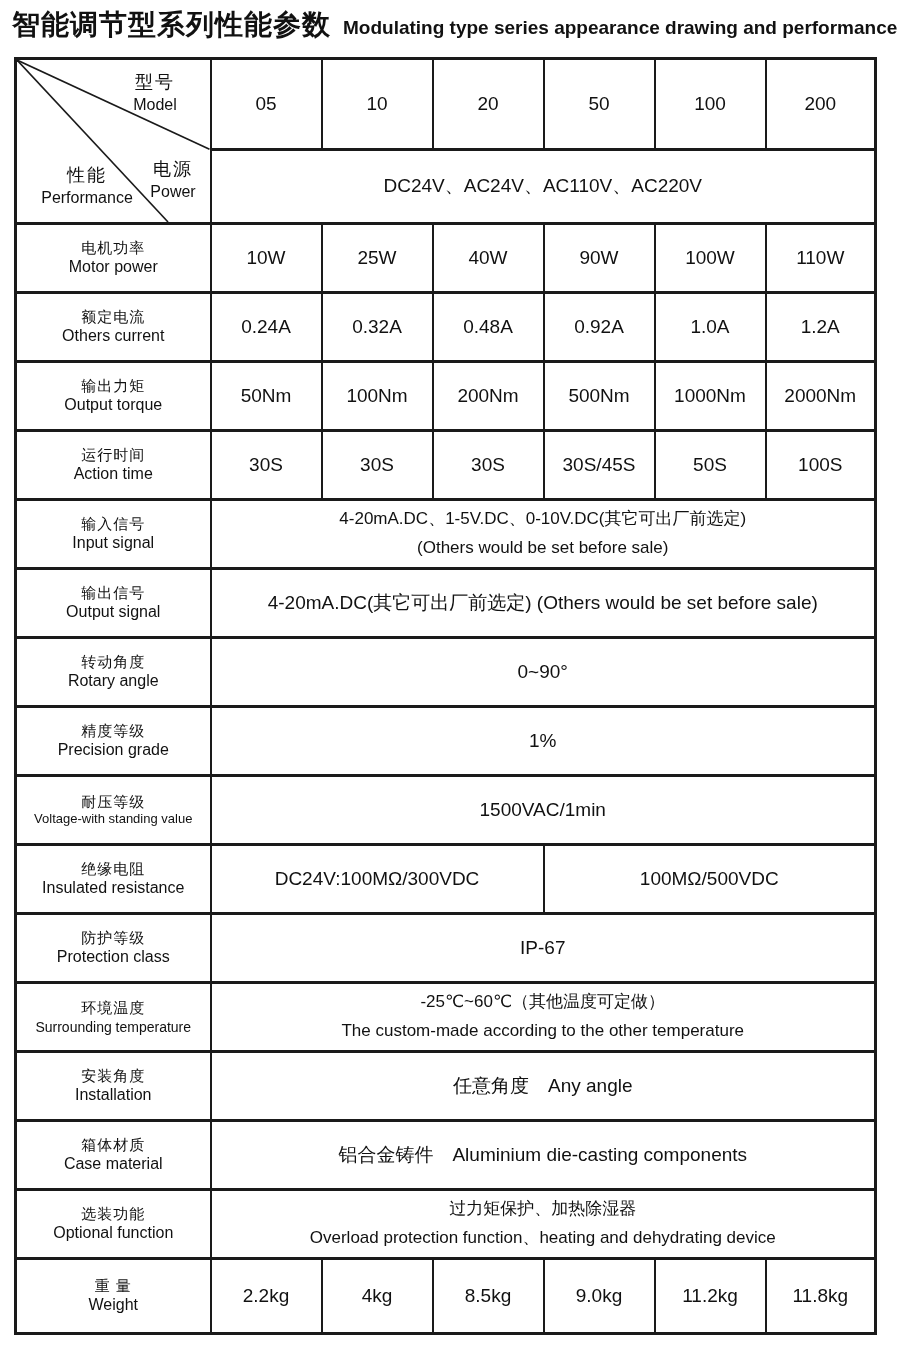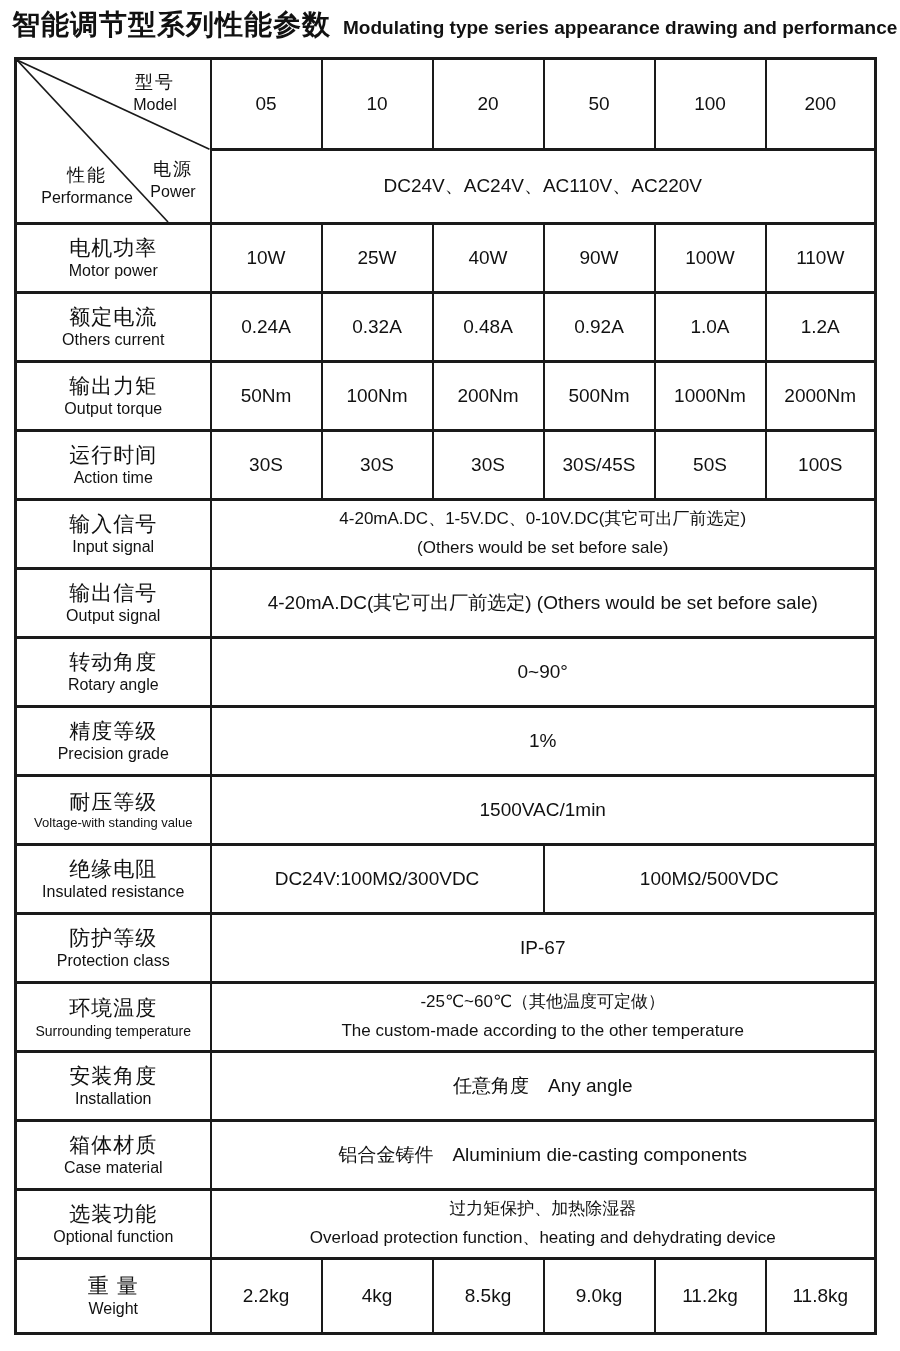--- a/index.html
+++ b/index.html
@@ -35,21 +35,21 @@
   
   td.corner{position:relative;padding:0;}
   td.corner svg{position:absolute;left:0;top:0;width:100%;height:100%;display:block;}
   .hc-block{position:absolute;text-align:center;line-height:1.35;}
   .hc-block .zh{font-size:18px;letter-spacing:2px;}
   .hc-block .en{font-size:16px;}
   .hc-model{top:10px;left:86px;width:104px;}
   .hc-power{top:86px;left:110px;width:92px;margin-top:11px;}
   .hc-perf{top:103px;left:12px;width:116px;}
   
-  td.label-cell .lz{font-size:21px;letter-spacing:1px;}
+  td.label-cell .lz{font-size:15px;letter-spacing:1px;}
   td.label-cell .le{font-size:16px;text-align:center;}
   tbody tr:nth-child(9)  td.label-cell .le{font-size:13px;}   
   tbody tr:nth-child(12) td.label-cell .le{font-size:14px;}   
   
   td.value-cell div{font-size:19px;}
   td.value-cell.multi div{font-size:17px;line-height:1.7;text-align:center;}
 </style>
 </head>
 <body>
 

